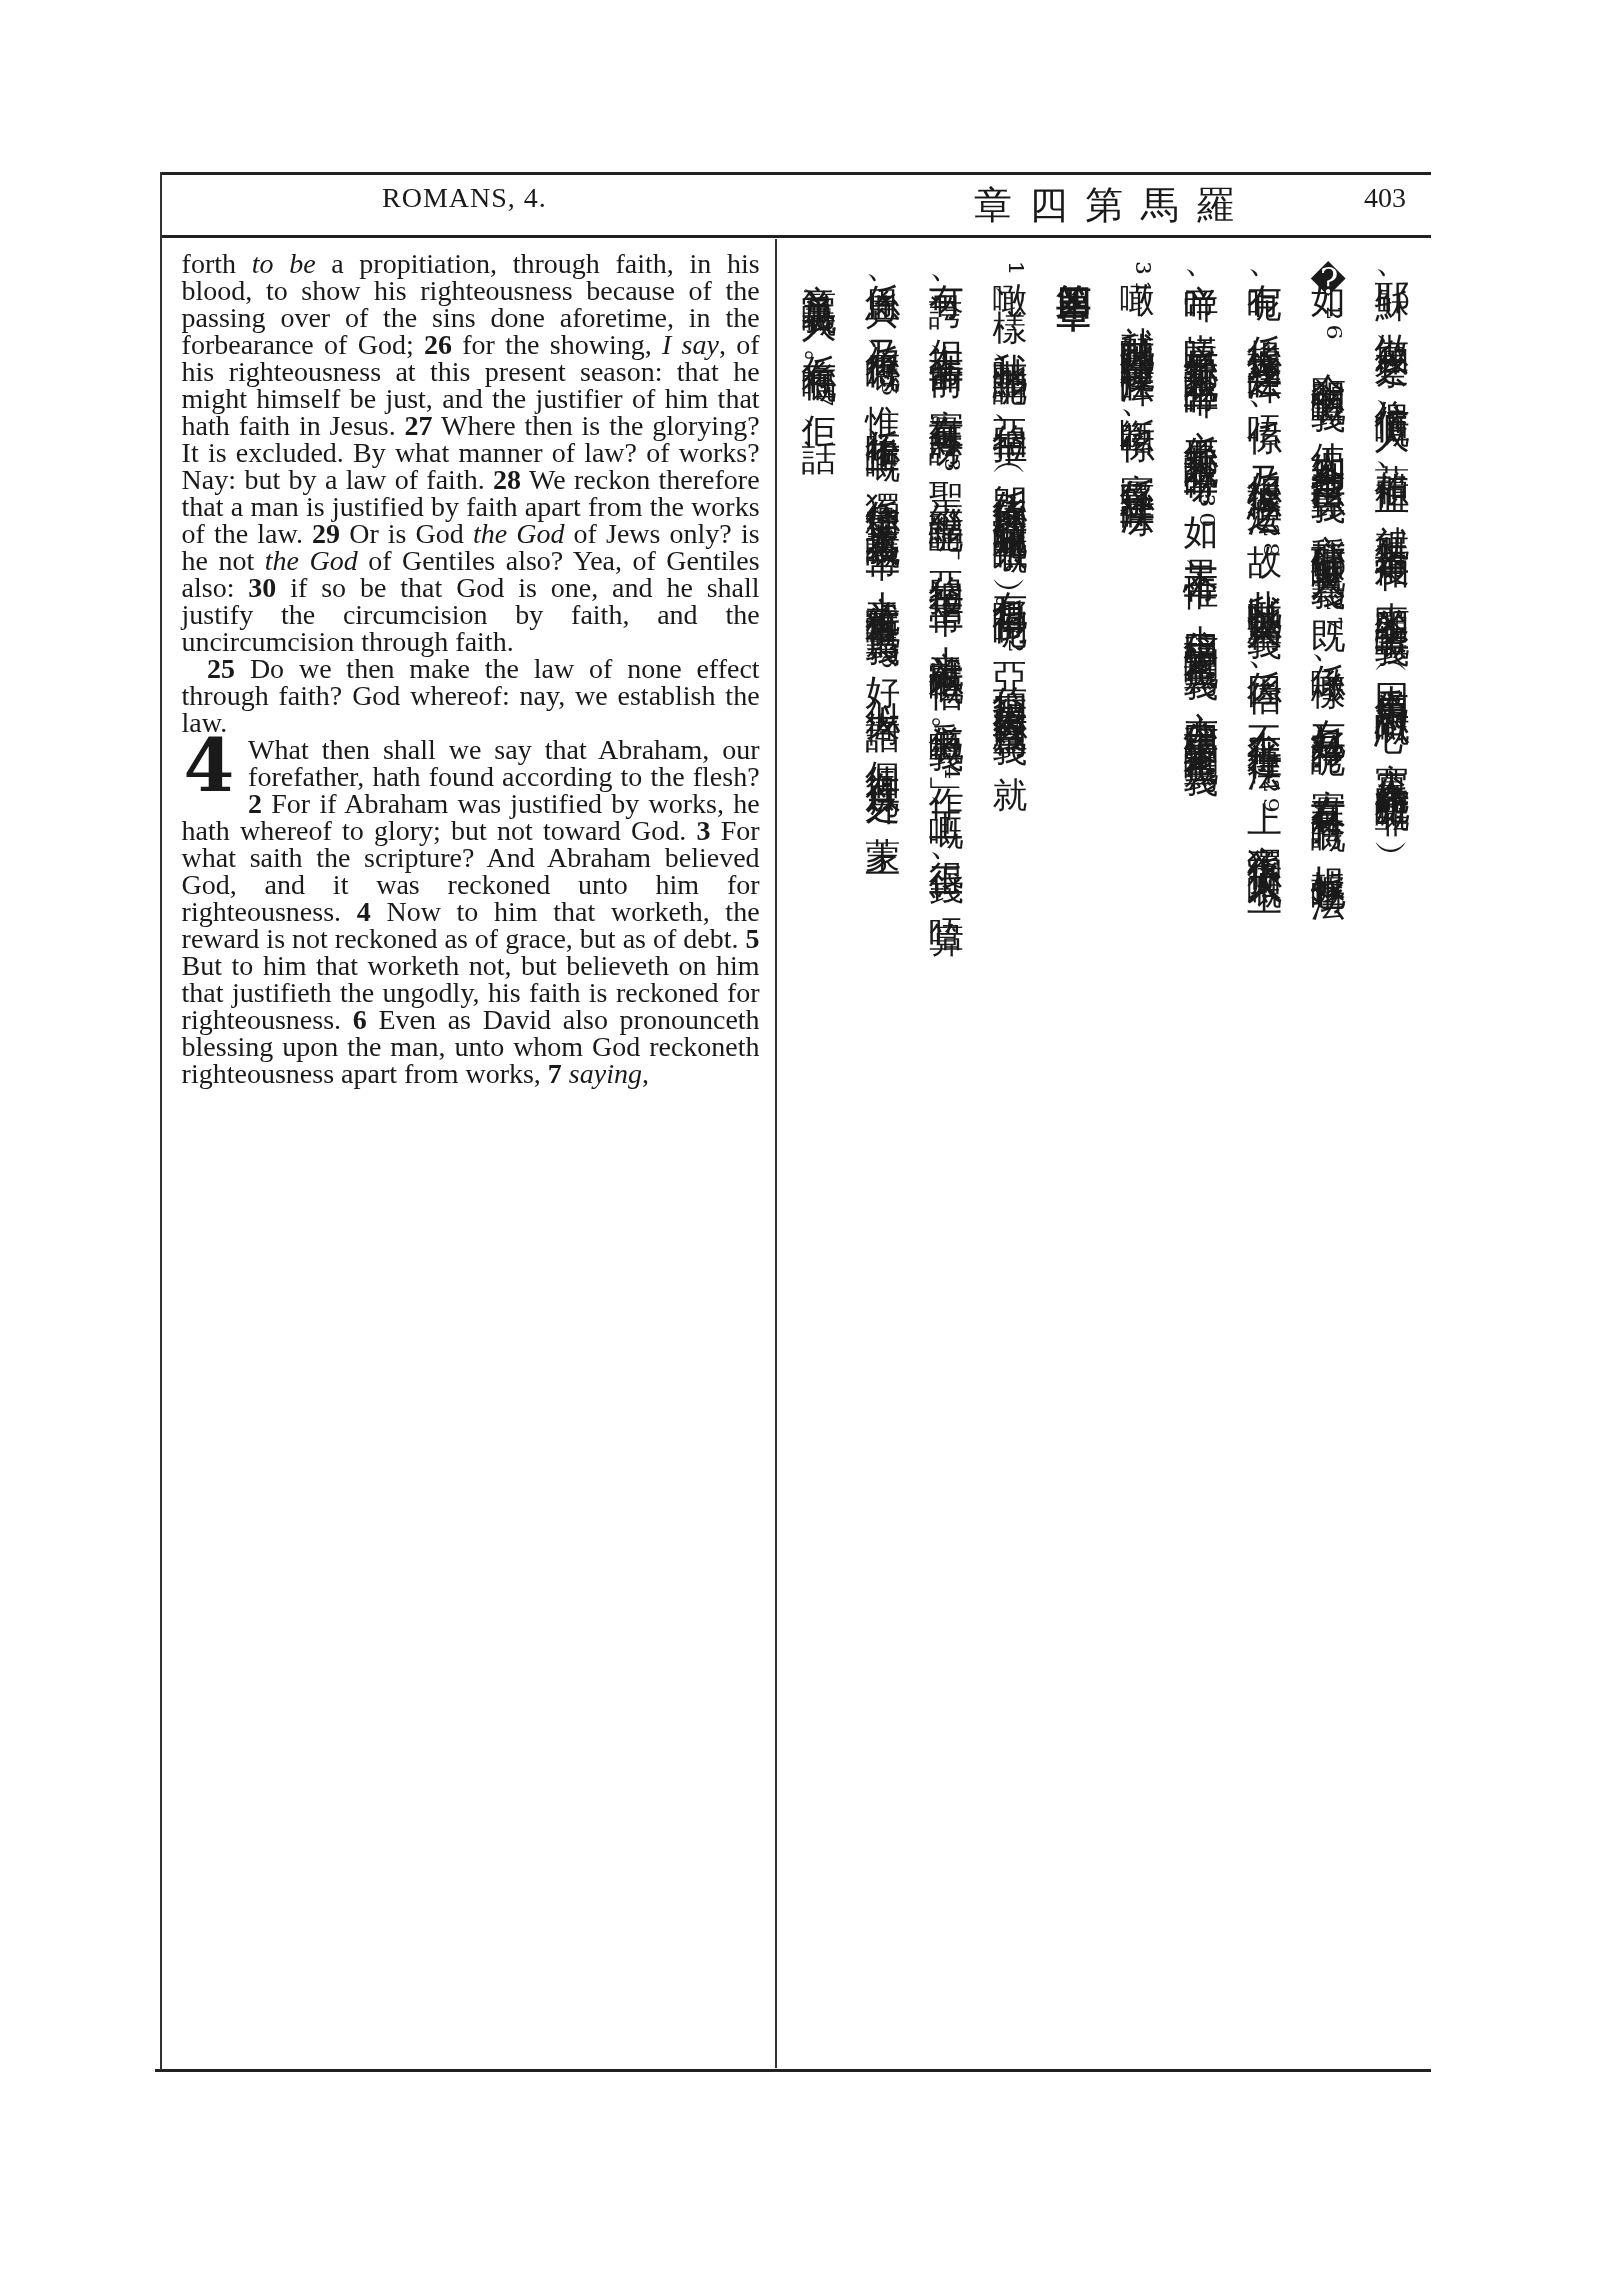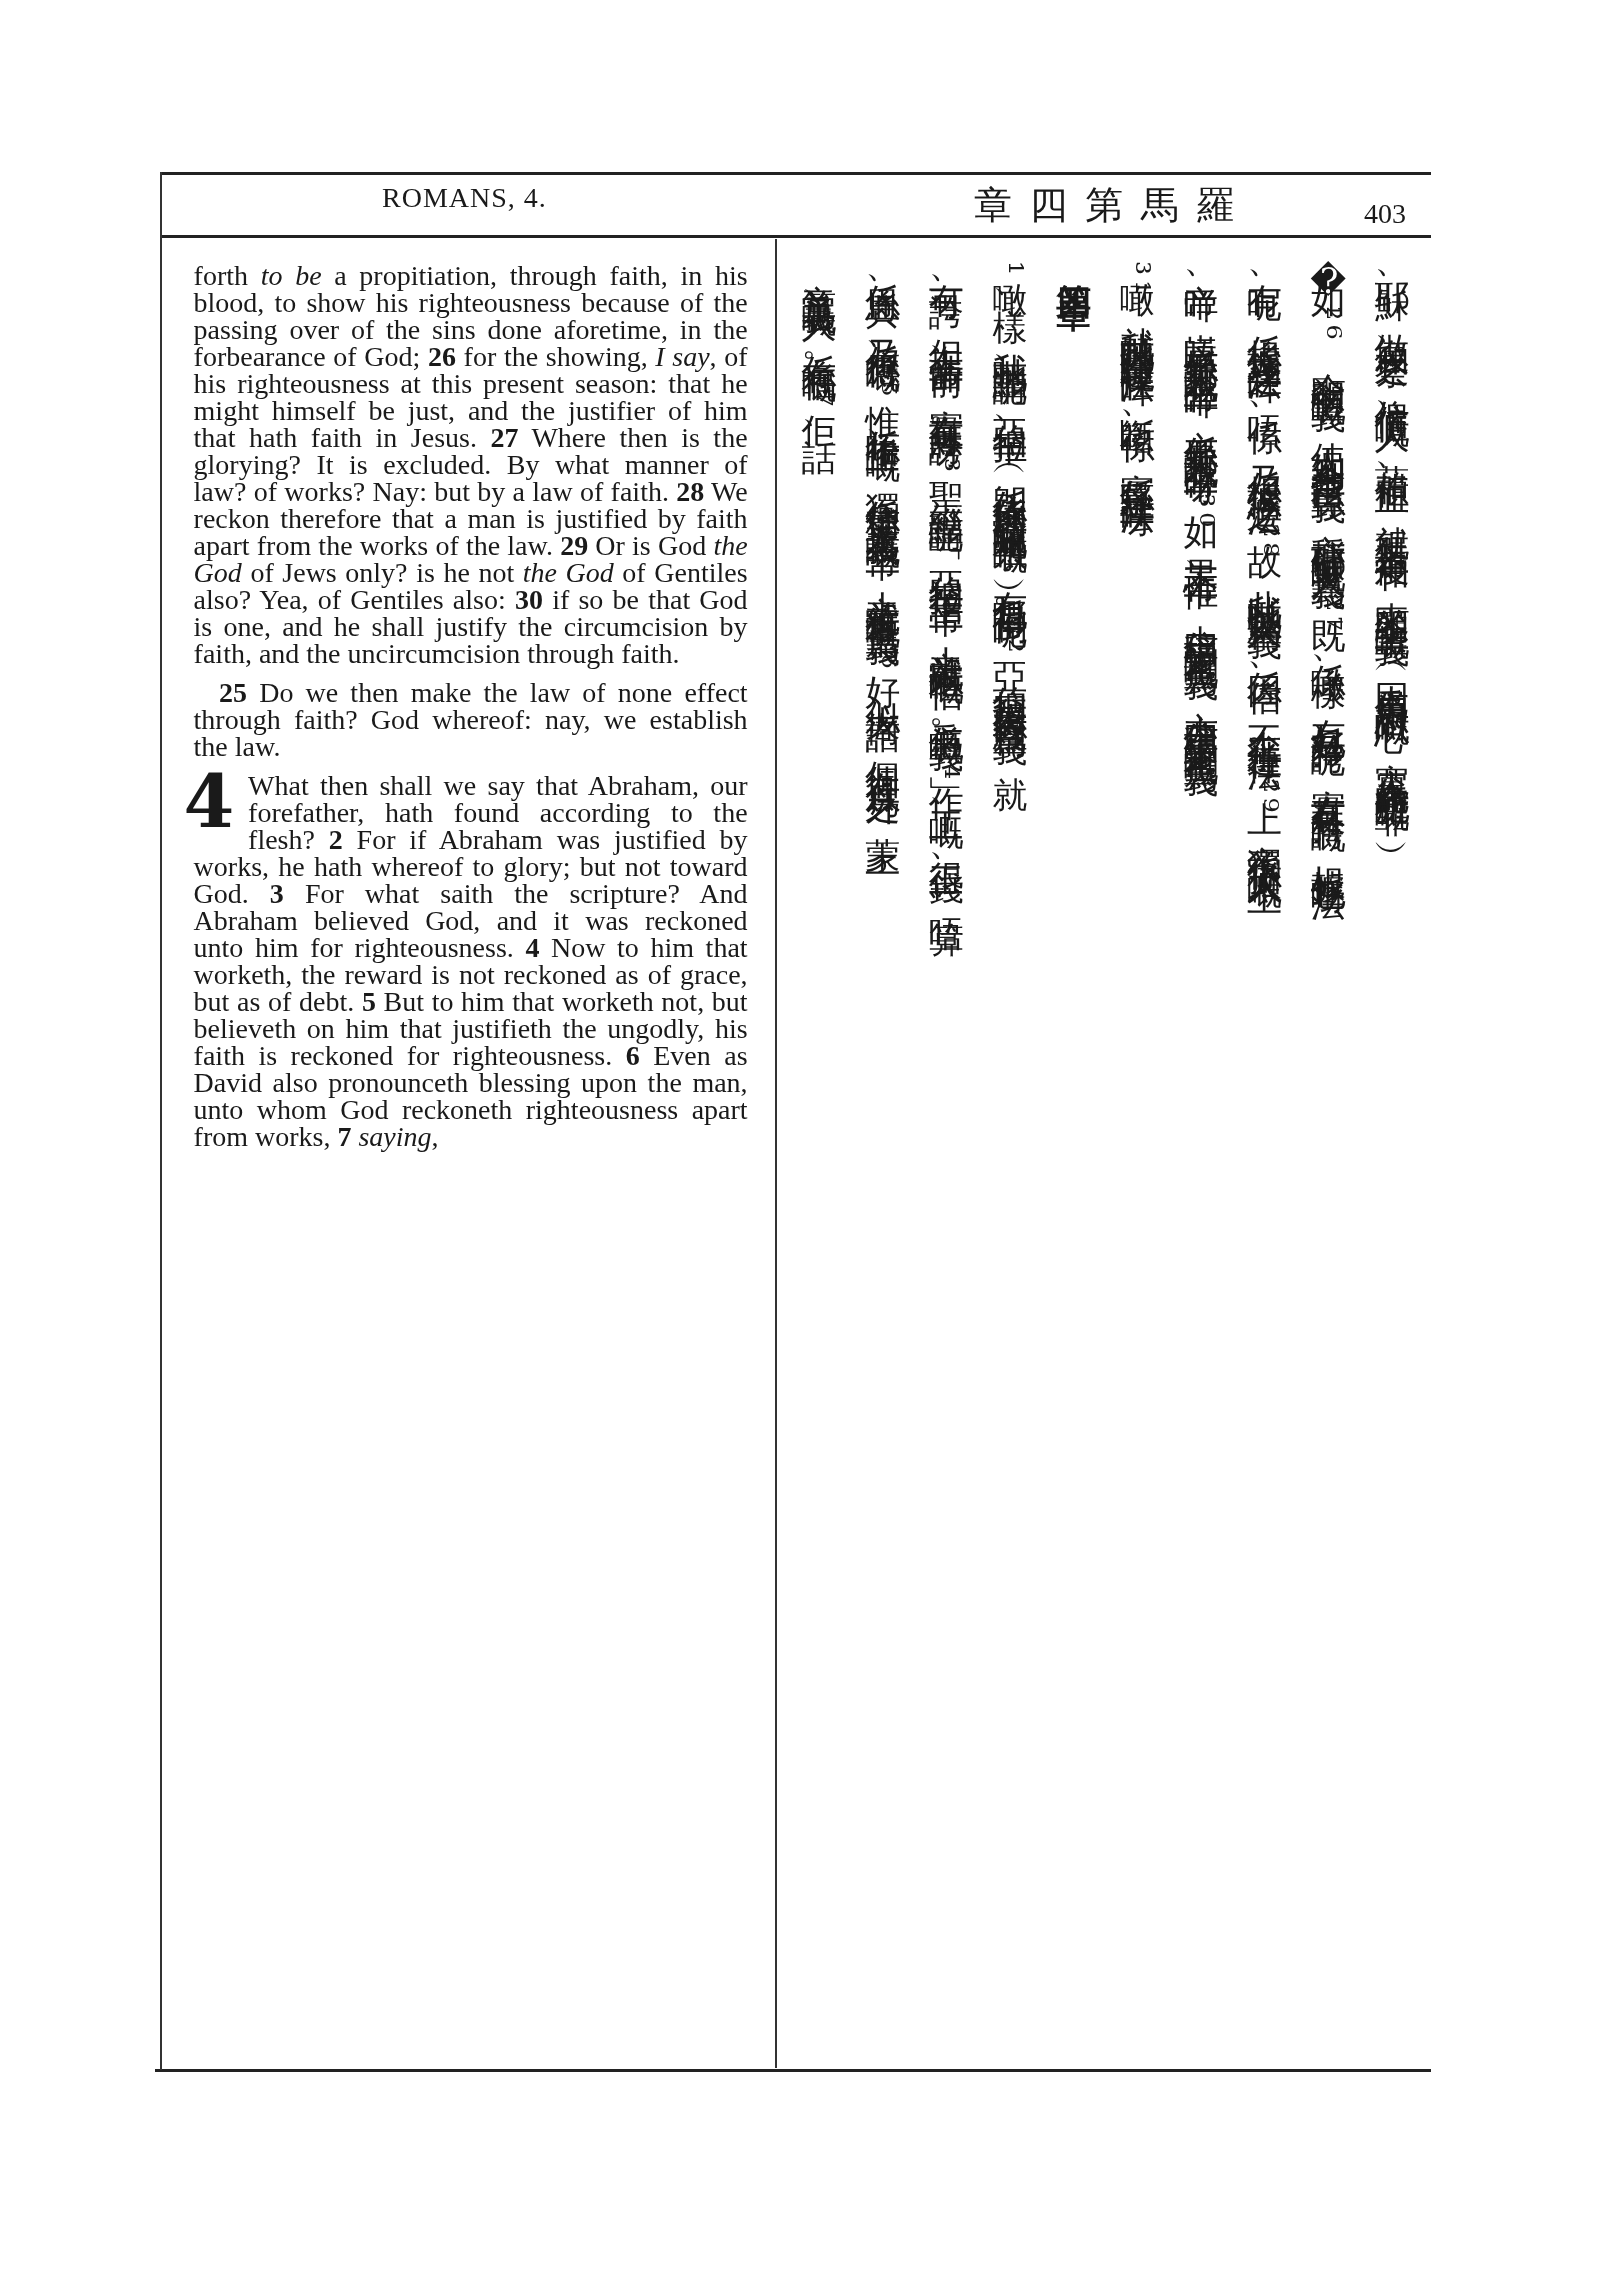--- a/index.html
+++ b/index.html
@@ -9,25 +9,25 @@
   .rule-top { position: absolute; left: 0; top: 0; width: 1271px; height: 2.9px; background: #222; }
   .rule-head { position: absolute; left: 0; top: 63px; width: 1271px; height: 2.9px; background: #222; }
   .rule-bottom { position: absolute; left: -4.9px; top: 1897px; width: 1276px; height: 2.9px; background: #222; }
   .side-left { position: absolute; left: 0; top: 0; width: 2px; height: 1898px; background: #333; }
   .side-right { position: absolute; right: 0; top: 0; width: 2px; height: 1898px; background: #333; }
   .col-divider { position: absolute; left: 615px; top: 67px; width: 2px; height: 1829px; background: #333; }
 
   .header-en { position: absolute; left: 222px; top: 9.8px; font-size: 28px; letter-spacing: 1px; }
   .header-zh { position: absolute; left: 814px; top: 7.8px; font-size: 38px; letter-spacing: 17.6px;
                font-family: "DejaVu Serif", serif; }
-  .page-num { position: absolute; left: 1204px; top: 9.8px; font-size: 28px; margin-top: 16px; }
+  .page-num { position: absolute; left: 1204px; top: 9.8px; font-size: 28px; }
 
   .en-col { position: absolute; left: 21.6px; top: 78px; width: 578px;
             font-size: 28px; line-height: 27px; text-align: justify; }
-  .en-col p { margin: 12px; }
+  .en-col p { margin: 0; }
   .en-col .vn { font-weight: bold; }
   .en-col .indent { text-indent: 25.5px; }
   .chapter-block { position: relative; }
   .chapter-num { float: left; font-size: 73px; line-height: 55px; font-weight: bold;
                  margin: 2px 13.7px 0 2px; font-family: "DejaVu Serif", serif; }
 
   .zh-area { position: absolute; left: 632px; top: 84px; width: 627px; height: 1803px;
              display: flex; flex-direction: row-reverse; justify-content: space-between; }
   .zh-col { writing-mode: vertical-rl; font-size: 35px; line-height: 54px;
             letter-spacing: 5.1px; font-family: "DejaVu Serif", serif; white-space: nowrap;

